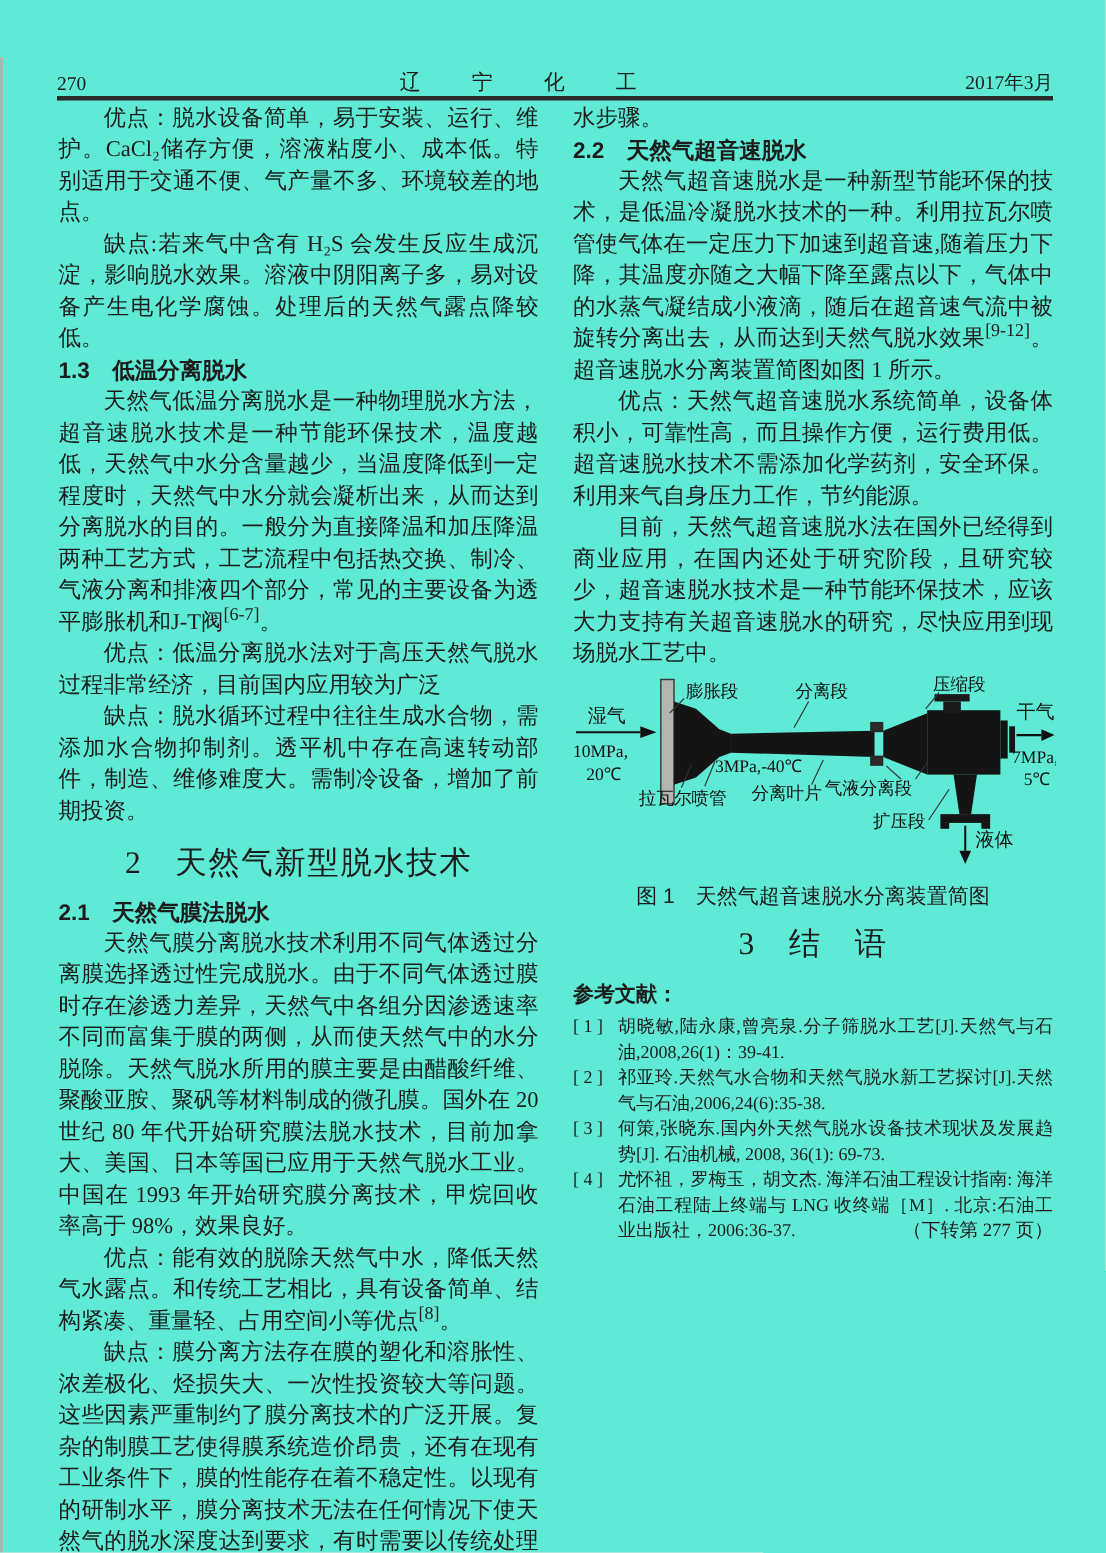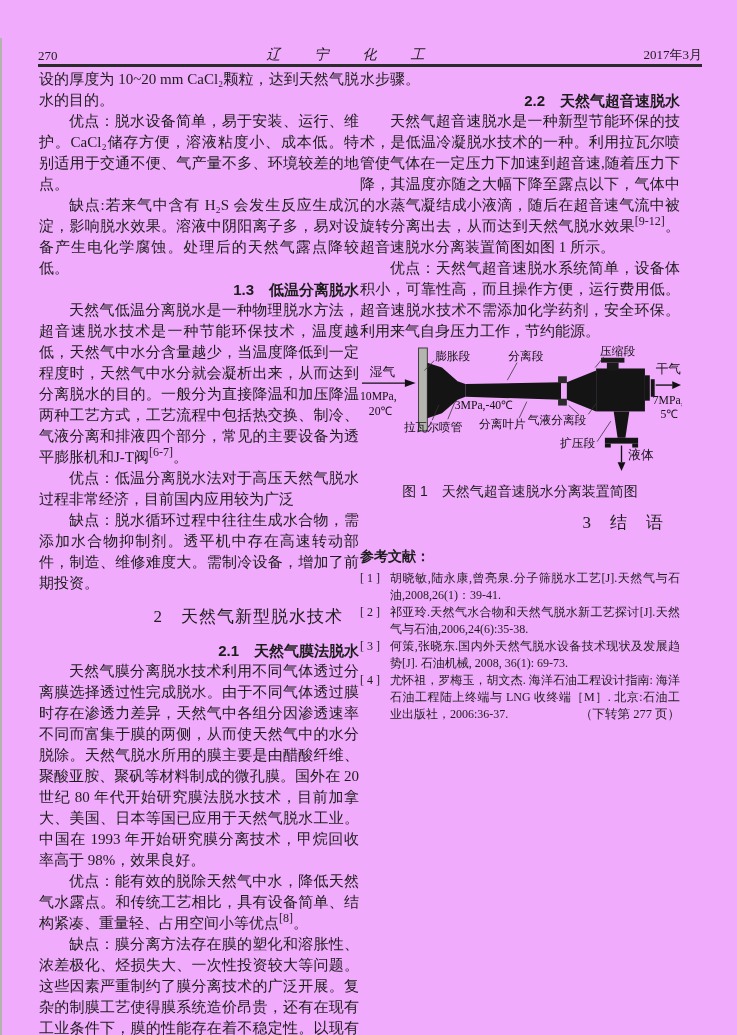--- a/index.html
+++ b/index.html
@@ -1,46 +1,46 @@
 <!DOCTYPE html>
 <html><head>
 <meta charset="utf-8">
 <style>
   html,body{margin:0;padding:0;background:#e8e8e6;}
   .page{
     position:relative;width:737px;height:1035px;margin:0 auto;
-    background:#f0abfc;color:#1c1c1c;overflow:hidden;
+    background:#5eead4;color:#1c1c1c;overflow:hidden;
     font-family:"Liberation Serif",serif;
   }
   .scan-edge{position:absolute;left:0;top:38px;bottom:0;width:2px;background:#b3b3ae;}
   
   .running-head{
     position:absolute;top:42px;left:38px;width:664px;height:22px;
     display:flex;justify-content:space-between;align-items:flex-end;
     font-size:13px;
   }
-  .journal-title{letter-spacing:10px;font-size:14px;font-style:italic;}
+  .journal-title{letter-spacing:10px;font-size:14px;}
   .head-rule{position:absolute;top:64px;left:38px;width:664px;height:3px;background:#2b2b2b;}
   
   .col{
     position:absolute;top:69px;width:320px;
     font-size:15px;line-height:21px;text-align:justify;
   }
   .col-left{left:39px;}
-  .col-right{left:360px;}
+  .col-right{left:382px;}
   .p{margin:0;}
   .indent{text-indent:2em;}
   sup{font-size:12px;line-height:0;}
   .h-sub{
     font-family:"Liberation Sans",sans-serif;font-weight:bold;
-    font-size:15px;line-height:21px;margin:0;text-align:right;
+    font-size:15px;line-height:21px;margin:0;text-align:left;
   }
   .h-sec{
     font-family:"Liberation Serif",serif;font-weight:normal;
-    font-size:17px;line-height:24px;margin:11px 16px;text-align:right;
+    font-size:21px;line-height:24px;margin:11px 0;text-align:center;
     letter-spacing:1px;
   }
   
   .figure-wrap{margin:2px 0 0 0;}
   .fig-caption{
     text-align:center;font-family:"Liberation Sans",sans-serif;
     font-weight:normal;font-size:14px;line-height:18px;margin:4px 0 2px;
   }
   svg text{fill:#111;font-family:"Liberation Serif",serif;}
   
@@ -60,39 +60,39 @@
   <div class="scan-edge"></div>
 
   <div class="running-head">
     <span>270</span>
     <span class="journal-title">辽　宁　化　工</span>
     <span>2017年3月</span>
   </div>
   <div class="head-rule"></div>
 
   <div class="col col-left">
-    <p class="p">设的厚度为 10~20 mm CaCl₂颗粒，达到天然气脱水的目的。</p>
     <p class="p indent">优点：脱水设备简单，易于安装、运行、维护。CaCl₂储存方便，溶液粘度小、成本低。特别适用于交通不便、气产量不多、环境较差的地点。</p>
     <p class="p indent">缺点:若来气中含有 H₂S 会发生反应生成沉淀，影响脱水效果。溶液中阴阳离子多，易对设备产生电化学腐蚀。处理后的天然气露点降较低。</p>
     <h3 class="h-sub">1.3　低温分离脱水</h3>
     <p class="p indent"><span>天然气低温分离脱水是一种物理脱水方法，超音速脱水技术是一种节能环保技术，温度越低，天然气中水分含量越少，当温度降低到一定程度时，天然气中水分就会凝析出来，从而达到分离脱水的目的。一般分为直接降温和加压降温两种工艺方式，工艺流程中包括热交换、制冷、气液分离和排液四个部分，常见的主要设备为透平膨胀机和J-T阀</span><sup>[6-7]</sup><span>。</span></p>
     <p class="p indent">优点：低温分离脱水法对于高压天然气脱水过程非常经济，目前国内应用较为广泛</p>
     <p class="p indent">缺点：脱水循环过程中往往生成水合物，需添加水合物抑制剂。透平机中存在高速转动部件，制造、维修难度大。需制冷设备，增加了前期投资。</p>
     <h2 class="h-sec">2　天然气新型脱水技术</h2>
     <h3 class="h-sub">2.1　天然气膜法脱水</h3>
     <p class="p indent">天然气膜分离脱水技术利用不同气体透过分离膜选择透过性完成脱水。由于不同气体透过膜时存在渗透力差异，天然气中各组分因渗透速率不同而富集于膜的两侧，从而使天然气中的水分脱除。天然气脱水所用的膜主要是由醋酸纤维、聚酸亚胺、聚矾等材料制成的微孔膜。国外在 20 世纪 80 年代开始研究膜法脱水技术，目前加拿大、美国、日本等国已应用于天然气脱水工业。中国在 1993 年开始研究膜分离技术，甲烷回收率高于 98%，效果良好。</p>
     <p class="p indent"><span>优点：能有效的脱除天然气中水，降低天然气水露点。和传统工艺相比，具有设备简单、结构紧凑、重量轻、占用空间小等优点</span><sup>[8]</sup><span>。</span></p>
     <p class="p indent">缺点：膜分离方法存在膜的塑化和溶胀性、浓差极化、烃损失大、一次性投资较大等问题。这些因素严重制约了膜分离技术的广泛开展。复杂的制膜工艺使得膜系统造价昂贵，还有在现有工业条件下，膜的性能存在着不稳定性。以现有的研制水平，膜分离技术无法在任何情况下使天然气的脱水深度达到要求，有时需要以传统处理技术作为最终的脱</p>
   </div>
 
   <div class="col col-right">
     <p class="p">水步骤。</p>
     <h3 class="h-sub">2.2　天然气超音速脱水</h3>
     <p class="p indent"><span>天然气超音速脱水是一种新型节能环保的技术，是低温冷凝脱水技术的一种。利用拉瓦尔喷管使气体在一定压力下加速到超音速,随着压力下降，其温度亦随之大幅下降至露点以下，气体中的水蒸气凝结成小液滴，随后在超音速气流中被旋转分离出去，从而达到天然气脱水效果</span><sup>[9-12]</sup><span>。超音速脱水分离装置简图如图 1 所示。</span></p>
     <p class="p indent">优点：天然气超音速脱水系统简单，设备体积小，可靠性高，而且操作方便，运行费用低。超音速脱水技术不需添加化学药剂，安全环保。利用来气自身压力工作，节约能源。</p>
+    <p class="p indent">目前，天然气超音速脱水法在国外已经得到商业应用，在国内还处于研究阶段，且研究较少，超音速脱水技术是一种节能环保技术，应该大力支持有关超音速脱水的研究，尽快应用到现场脱水工艺中。</p>
 
     <div class="figure-wrap">
       <svg width="322" height="128" viewBox="0 0 330 131">
 
         <text x="10" y="33" font-size="13">湿气</text>
         <line x1="2" y1="40" x2="46" y2="40" stroke="#111" stroke-width="1.4"></line>
         <polygon points="46,36 57,40 46,44" fill="#111"></polygon>
         <text x="0" y="57" font-size="12">10MPa,</text>
         <text x="9" y="73" font-size="12">20℃</text>
 

